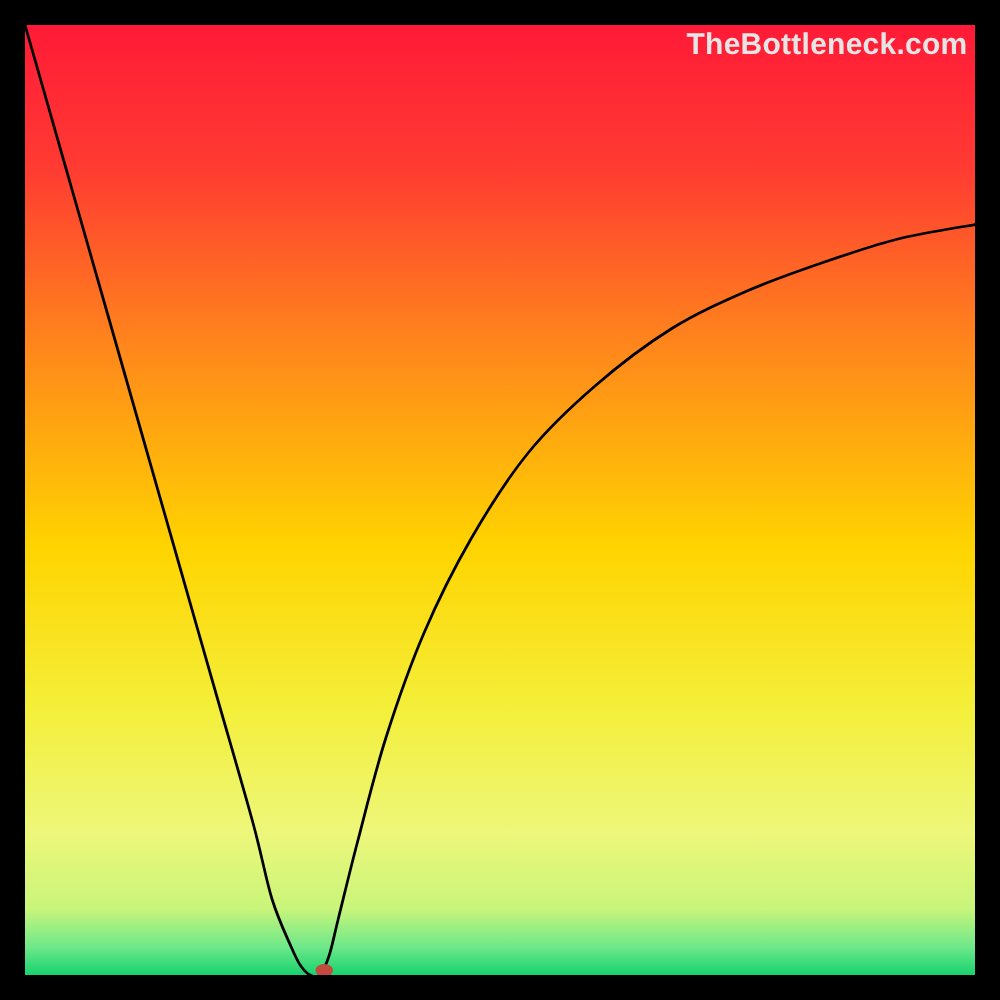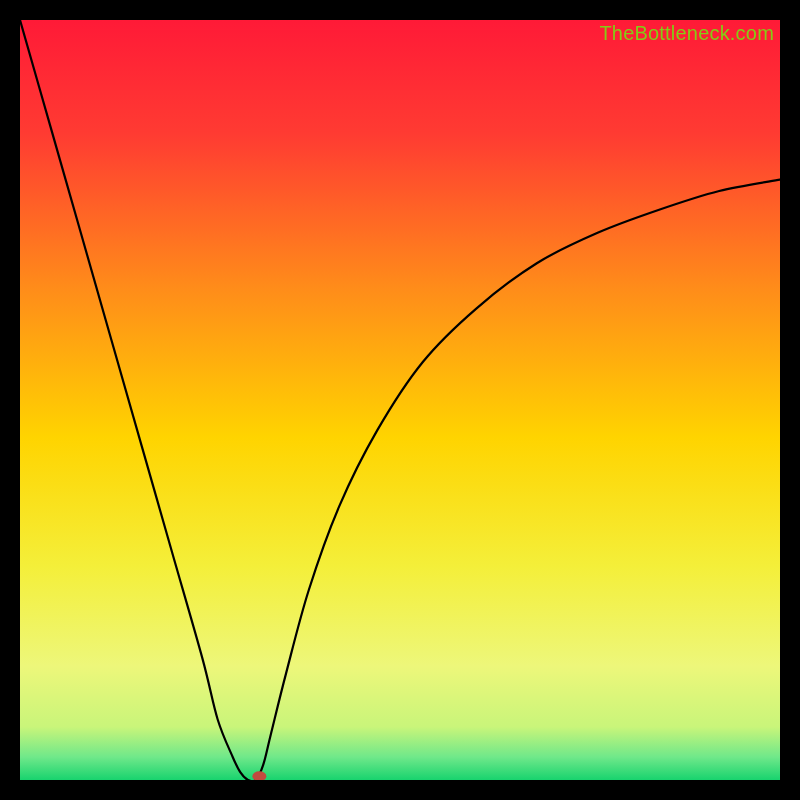--- a/index.html
+++ b/index.html
@@ -23,23 +23,23 @@
     position: absolute;
     left: 0;
     top: 0;
     width: 760px;
     height: 760px;
   }
   .watermark {
     position: absolute;
     top: 2px;
     right: 6px;
-    color: #84cc16;
-    font-size: 20px;
-    font-weight: 400;
+    color: #e5e5e5;
+    font-size: 24px;
+    font-weight: 700;
     letter-spacing: 0.2px;
     user-select: none;
     pointer-events: none;
   }
   svg { display: block; }
 </style>
 </head>
 <body>
 
 <div class="frame">

